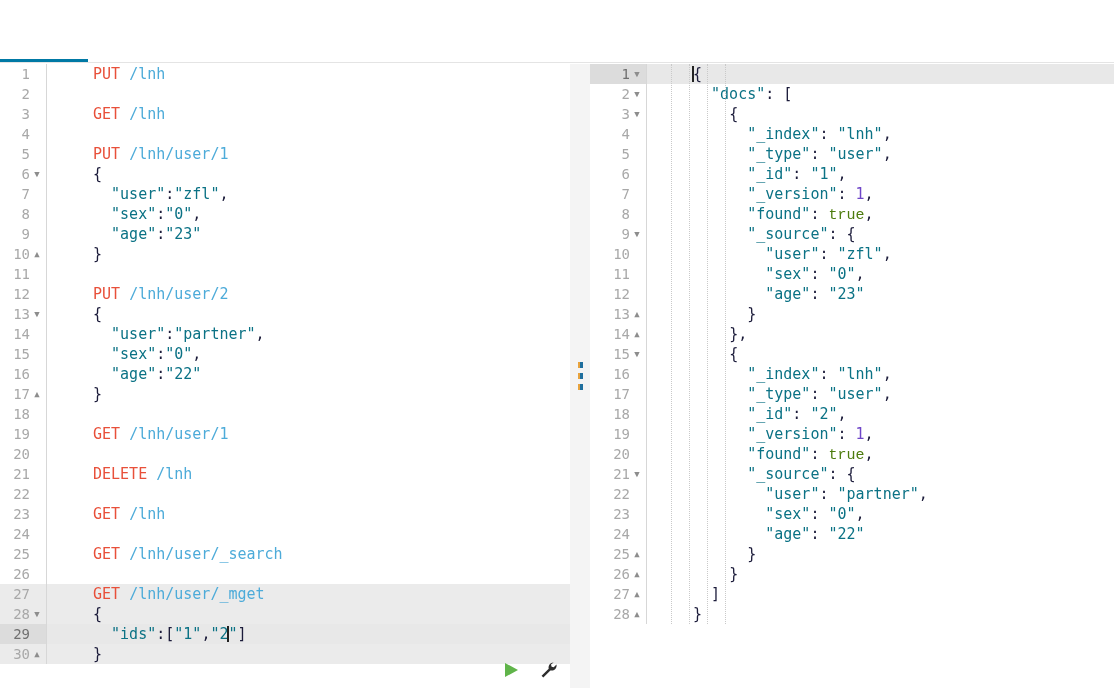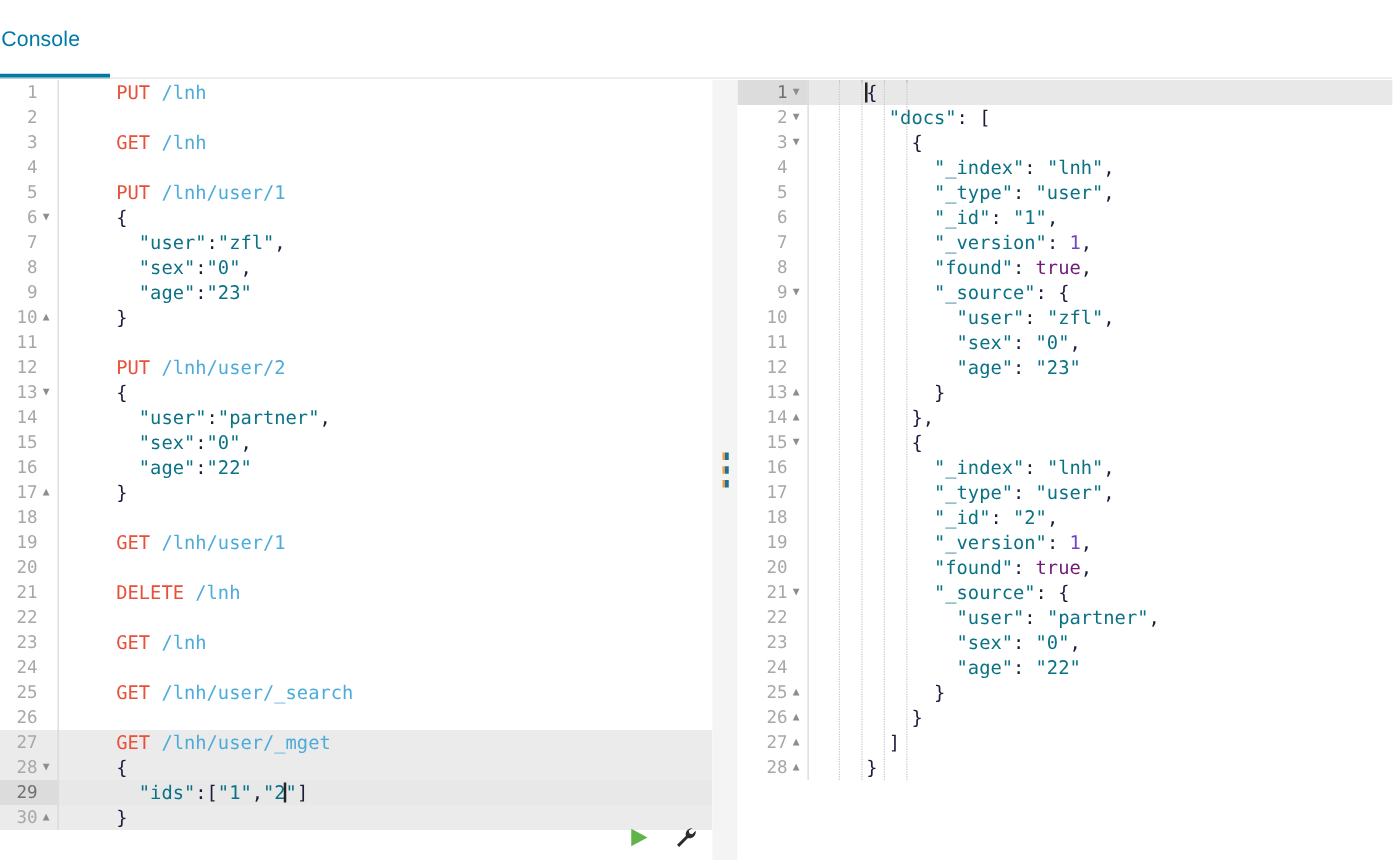--- a/index.html
+++ b/index.html
@@ -123,21 +123,21 @@
     margin-left: 40px;
   }
 
   
   .t-method { color: #e8503a; }
   .t-url    { color: #4dabd9; }
   .t-str    { color: #0b7285; }
   .t-punc   { color: #1b1b3a; }
   .t-key    { color: #0b7285; }
   .t-num    { color: #6e45c8; }
-  .t-bool   { color: #701a75; }
+  .t-bool   { color: #4d7c0f; font-family: Liberation Mono, monospace; }
   .t-brace  { color: #1b1b3a; }
 
   
   .caret {
     display: inline-block;
     width: 2px;
     height: 16px;
     background: #222;
     vertical-align: -3px;
     margin: 0 -1px;
@@ -194,23 +194,20 @@
     width: 5px; height: 6px;
     background: linear-gradient(90deg,#e8a33d 0 40%, #1f6f9e 40% 100%);
   }
 </style>
 </head>
 <body>
 
 <div id="app">
 
   <div class="tabbar">
-    <div class="tab">
-      <span class="tab-label">Console</span>
-    </div>
     <div class="tab-underline"></div>
     <div class="tabbar-rule"></div>
   </div>
 
   <div class="pane pane-left">
     <div class="code" id="left-code"><div class="row"><div class="gutter"><span class="gnum">1</span><span class="fold"></span></div><div class="gsep"></div><div class="codetext"><span class="t-method">PUT</span><span> </span><span class="t-url">/lnh</span></div></div><div class="row"><div class="gutter"><span class="gnum">2</span><span class="fold"></span></div><div class="gsep"></div><div class="codetext"></div></div><div class="row"><div class="gutter"><span class="gnum">3</span><span class="fold"></span></div><div class="gsep"></div><div class="codetext"><span class="t-method">GET</span><span> </span><span class="t-url">/lnh</span></div></div><div class="row"><div class="gutter"><span class="gnum">4</span><span class="fold"></span></div><div class="gsep"></div><div class="codetext"></div></div><div class="row"><div class="gutter"><span class="gnum">5</span><span class="fold"></span></div><div class="gsep"></div><div class="codetext"><span class="t-method">PUT</span><span> </span><span class="t-url">/lnh/user/1</span></div></div><div class="row"><div class="gutter"><span class="gnum">6</span><span class="fold">▼</span></div><div class="gsep"></div><div class="codetext"><span class="t-brace">{</span></div></div><div class="row"><div class="gutter"><span class="gnum">7</span><span class="fold"></span></div><div class="gsep"></div><div class="codetext"><span>  </span><span class="t-str">"user"</span><span class="t-punc">:</span><span class="t-str">"zfl"</span><span class="t-punc">,</span></div></div><div class="row"><div class="gutter"><span class="gnum">8</span><span class="fold"></span></div><div class="gsep"></div><div class="codetext"><span>  </span><span class="t-str">"sex"</span><span class="t-punc">:</span><span class="t-str">"0"</span><span class="t-punc">,</span></div></div><div class="row"><div class="gutter"><span class="gnum">9</span><span class="fold"></span></div><div class="gsep"></div><div class="codetext"><span>  </span><span class="t-str">"age"</span><span class="t-punc">:</span><span class="t-str">"23"</span></div></div><div class="row"><div class="gutter"><span class="gnum">10</span><span class="fold">▲</span></div><div class="gsep"></div><div class="codetext"><span class="t-brace">}</span></div></div><div class="row"><div class="gutter"><span class="gnum">11</span><span class="fold"></span></div><div class="gsep"></div><div class="codetext"></div></div><div class="row"><div class="gutter"><span class="gnum">12</span><span class="fold"></span></div><div class="gsep"></div><div class="codetext"><span class="t-method">PUT</span><span> </span><span class="t-url">/lnh/user/2</span></div></div><div class="row"><div class="gutter"><span class="gnum">13</span><span class="fold">▼</span></div><div class="gsep"></div><div class="codetext"><span class="t-brace">{</span></div></div><div class="row"><div class="gutter"><span class="gnum">14</span><span class="fold"></span></div><div class="gsep"></div><div class="codetext"><span>  </span><span class="t-str">"user"</span><span class="t-punc">:</span><span class="t-str">"partner"</span><span class="t-punc">,</span></div></div><div class="row"><div class="gutter"><span class="gnum">15</span><span class="fold"></span></div><div class="gsep"></div><div class="codetext"><span>  </span><span class="t-str">"sex"</span><span class="t-punc">:</span><span class="t-str">"0"</span><span class="t-punc">,</span></div></div><div class="row"><div class="gutter"><span class="gnum">16</span><span class="fold"></span></div><div class="gsep"></div><div class="codetext"><span>  </span><span class="t-str">"age"</span><span class="t-punc">:</span><span class="t-str">"22"</span></div></div><div class="row"><div class="gutter"><span class="gnum">17</span><span class="fold">▲</span></div><div class="gsep"></div><div class="codetext"><span class="t-brace">}</span></div></div><div class="row"><div class="gutter"><span class="gnum">18</span><span class="fold"></span></div><div class="gsep"></div><div class="codetext"></div></div><div class="row"><div class="gutter"><span class="gnum">19</span><span class="fold"></span></div><div class="gsep"></div><div class="codetext"><span class="t-method">GET</span><span> </span><span class="t-url">/lnh/user/1</span></div></div><div class="row"><div class="gutter"><span class="gnum">20</span><span class="fold"></span></div><div class="gsep"></div><div class="codetext"></div></div><div class="row"><div class="gutter"><span class="gnum">21</span><span class="fold"></span></div><div class="gsep"></div><div class="codetext"><span class="t-method">DELETE</span><span> </span><span class="t-url">/lnh</span></div></div><div class="row"><div class="gutter"><span class="gnum">22</span><span class="fold"></span></div><div class="gsep"></div><div class="codetext"></div></div><div class="row"><div class="gutter"><span class="gnum">23</span><span class="fold"></span></div><div class="gsep"></div><div class="codetext"><span class="t-method">GET</span><span> </span><span class="t-url">/lnh</span></div></div><div class="row"><div class="gutter"><span class="gnum">24</span><span class="fold"></span></div><div class="gsep"></div><div class="codetext"></div></div><div class="row"><div class="gutter"><span class="gnum">25</span><span class="fold"></span></div><div class="gsep"></div><div class="codetext"><span class="t-method">GET</span><span> </span><span class="t-url">/lnh/user/_search</span></div></div><div class="row"><div class="gutter"><span class="gnum">26</span><span class="fold"></span></div><div class="gsep"></div><div class="codetext"></div></div><div class="row reqhl"><div class="gutter"><span class="gnum">27</span><span class="fold"></span></div><div class="gsep"></div><div class="codetext"><span class="t-method">GET</span><span> </span><span class="t-url">/lnh/user/_mget</span></div></div><div class="row reqhl"><div class="gutter"><span class="gnum">28</span><span class="fold">▼</span></div><div class="gsep"></div><div class="codetext"><span class="t-brace">{</span></div></div><div class="row active"><div class="gutter"><span class="gnum">29</span><span class="fold"></span></div><div class="gsep"></div><div class="codetext"><span>  </span><span class="t-str">"ids"</span><span class="t-punc">:[</span><span class="t-str">"1"</span><span class="t-punc">,</span><span class="t-str">"2</span><span class="caret"></span><span class="t-str">"</span><span class="t-punc">]</span></div></div><div class="row reqhl"><div class="gutter"><span class="gnum">30</span><span class="fold">▲</span></div><div class="gsep"></div><div class="codetext"><span class="t-brace">}</span></div></div></div>
     <div class="actions">
       <span class="btn-play">
         <svg width="20" height="20" viewBox="0 0 20 20" aria-hidden="true">
           <polygon points="4,3 17,10 4,17" fill="#60b44a"></polygon>

